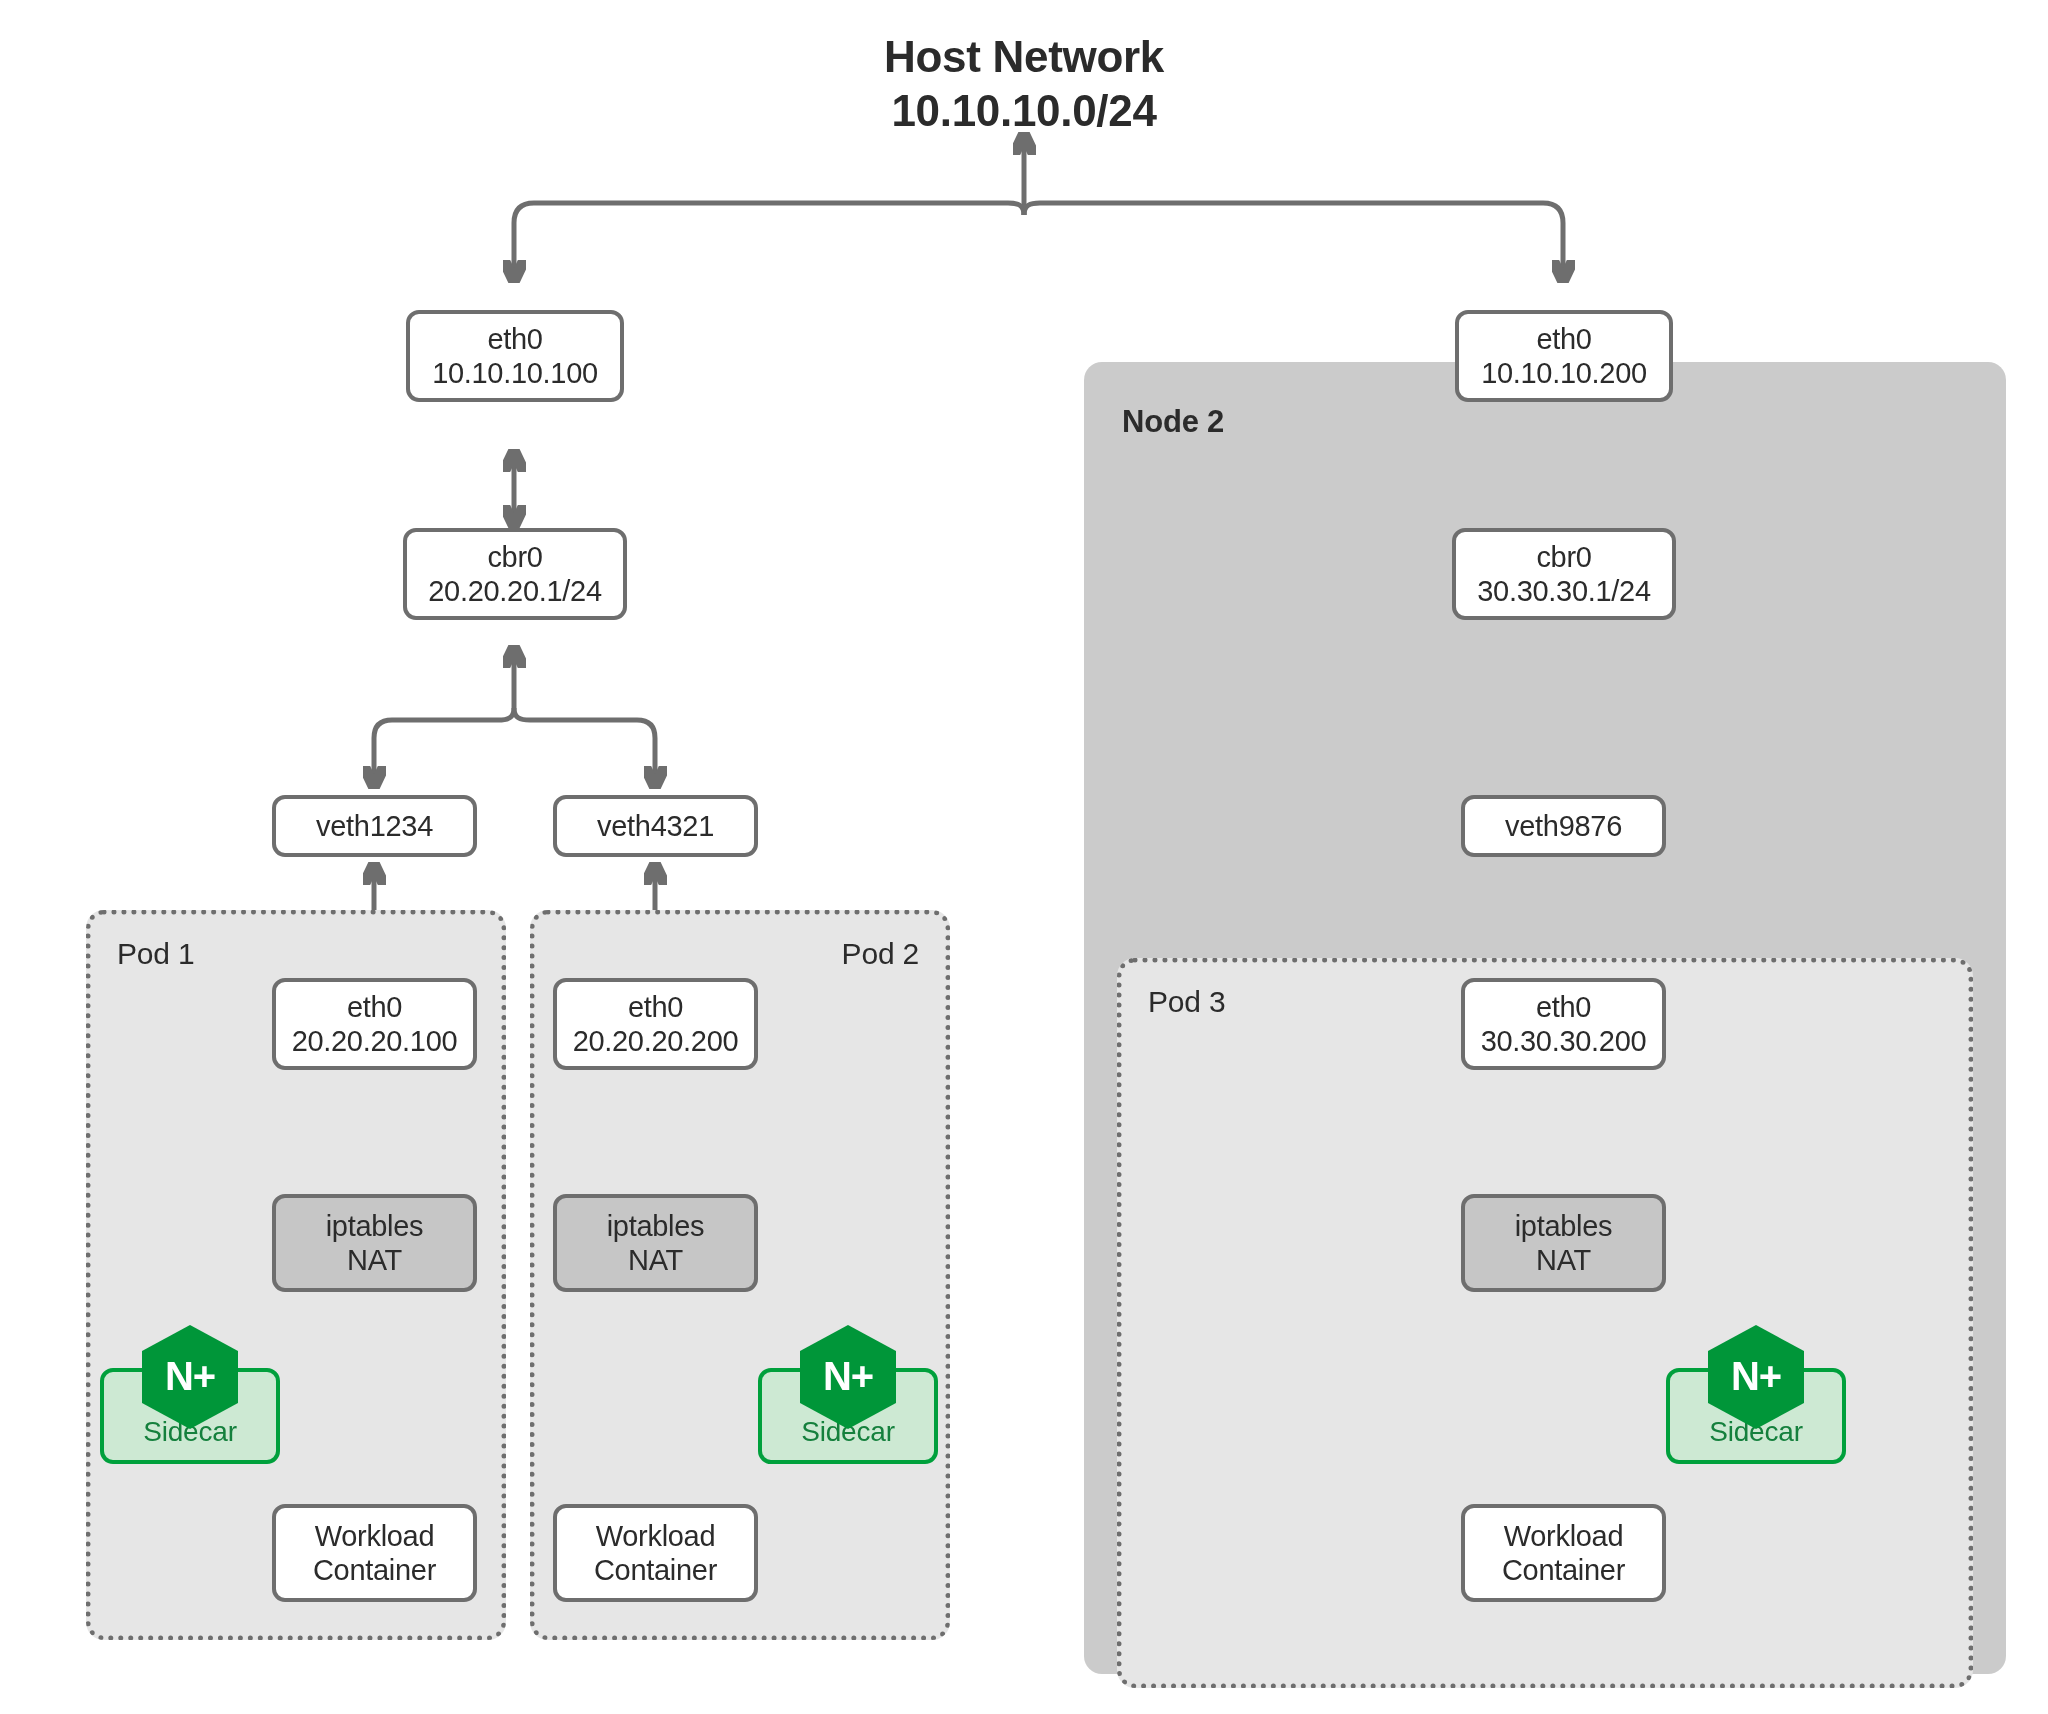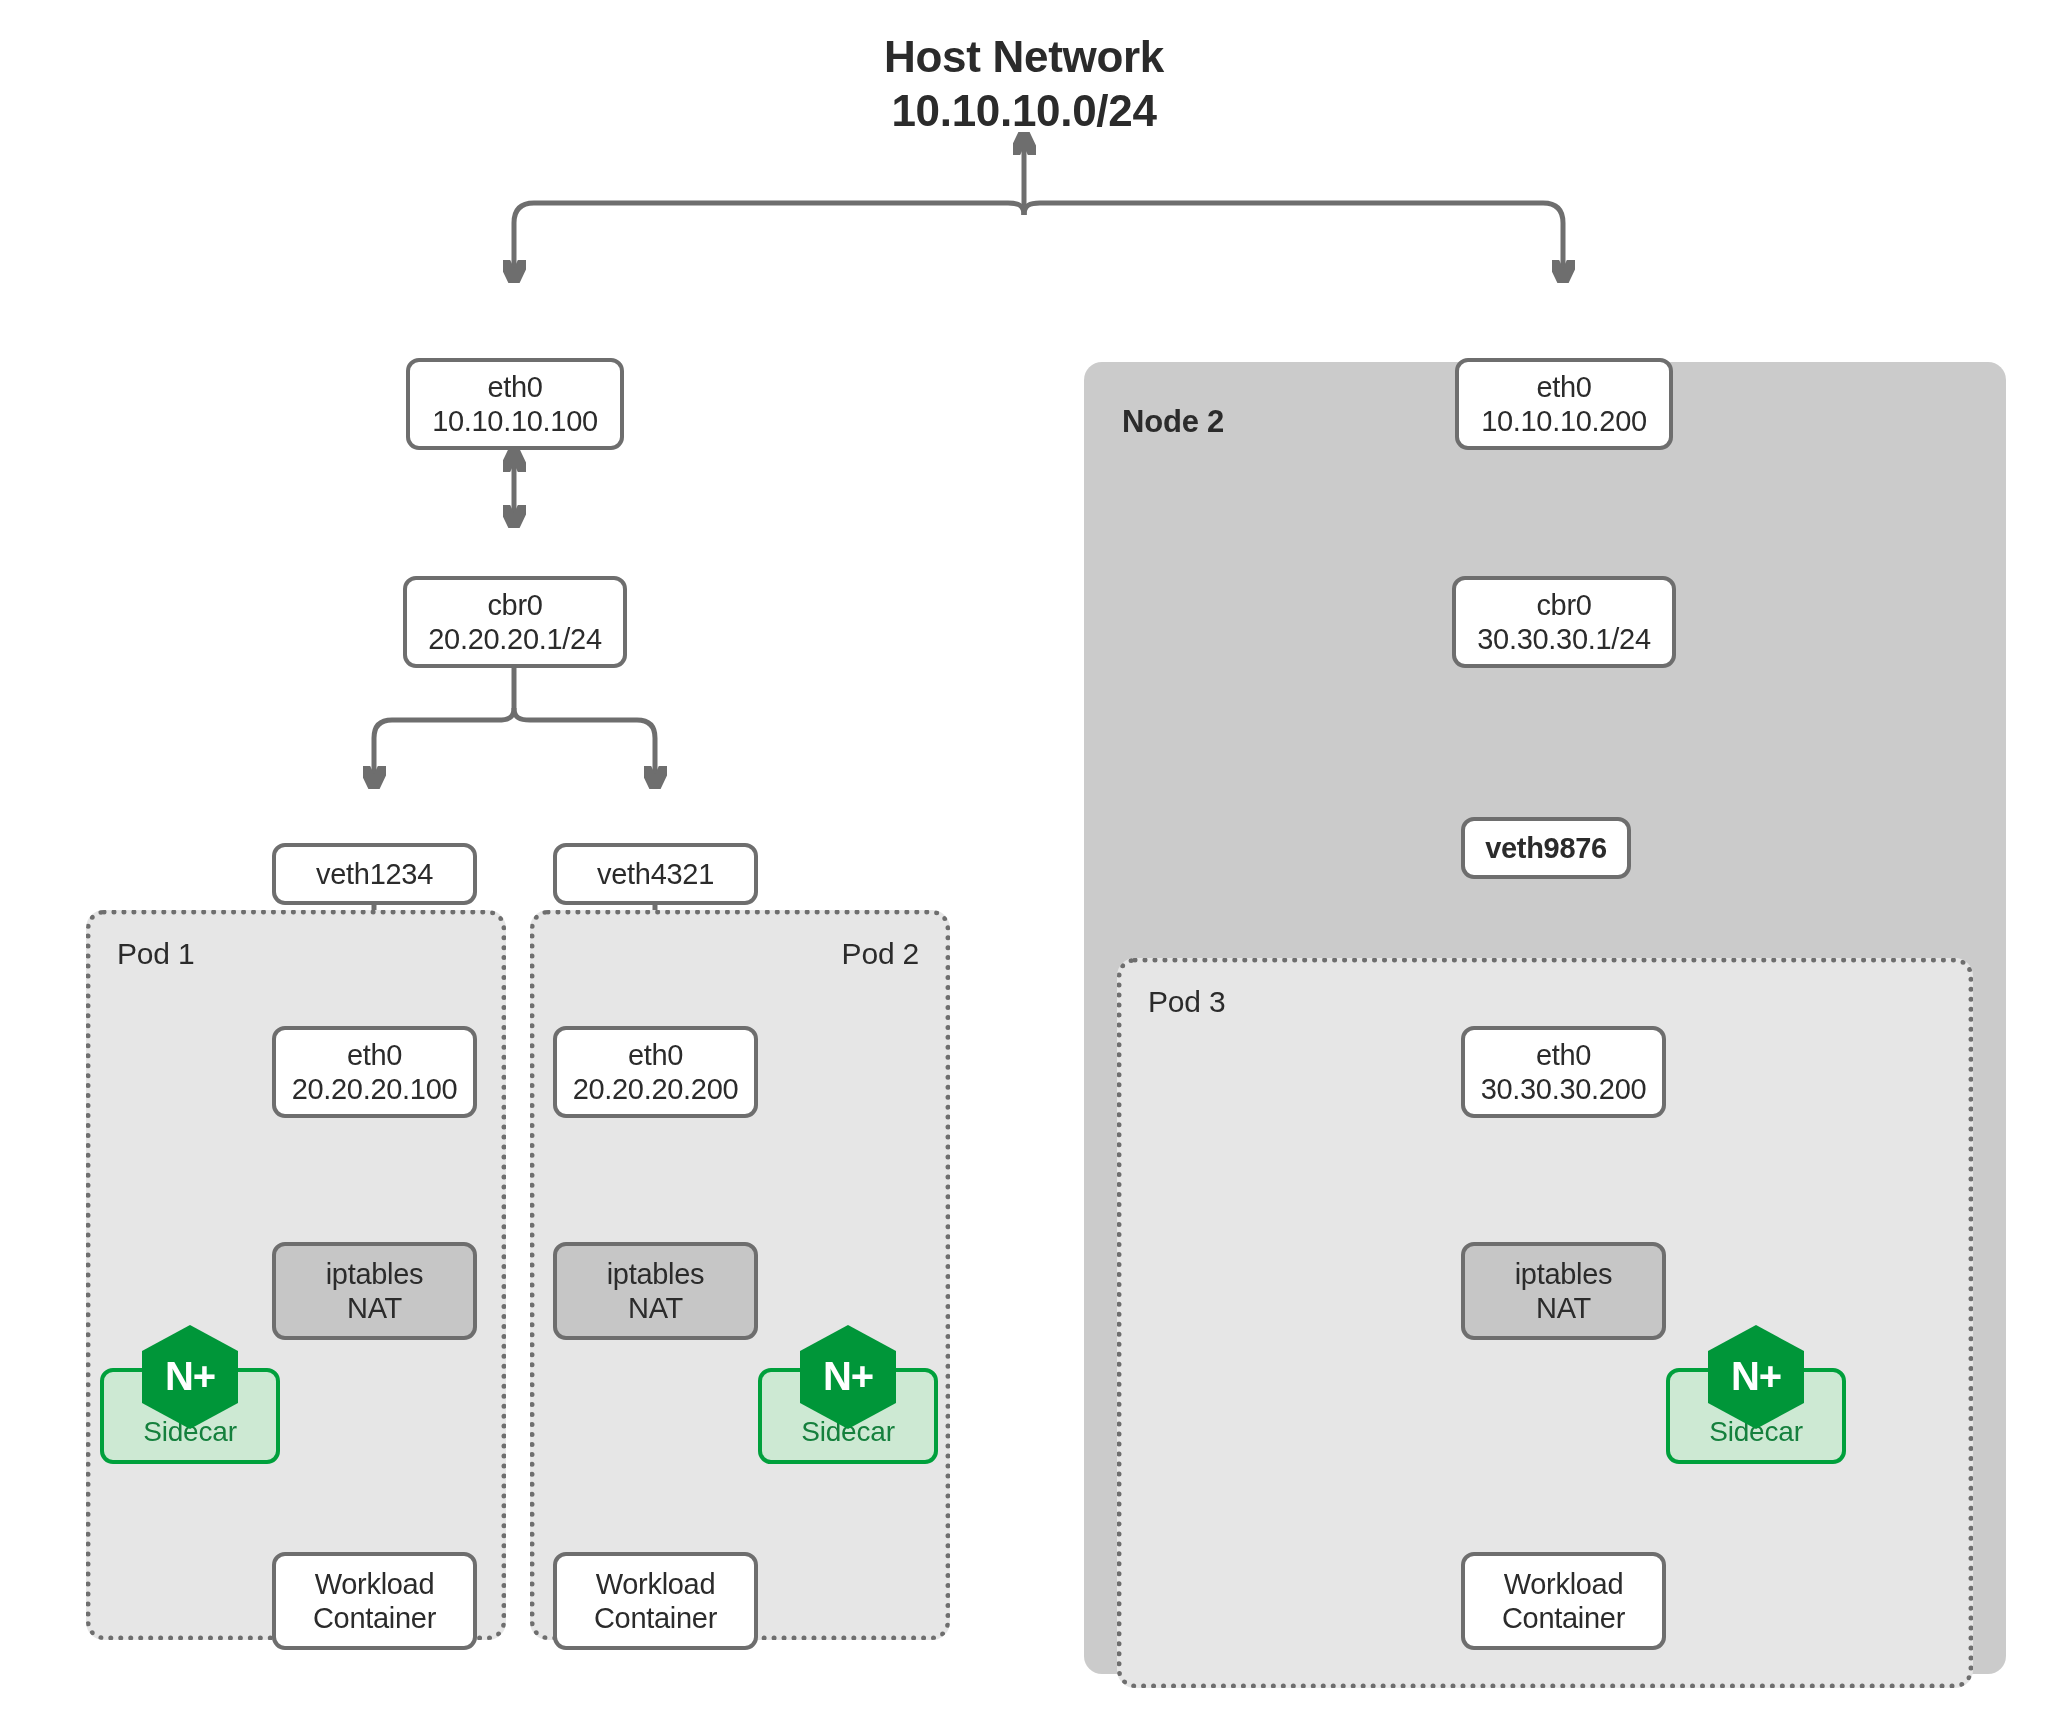--- a/index.html
+++ b/index.html
@@ -65,21 +65,20 @@
     border-radius: 13px;
     display: flex;
     flex-direction: column;
     align-items: center;
     justify-content: center;
     font-size: 29px;
     line-height: 1.18;
     color: #2b2b2b;
     text-align: center;
     letter-spacing: -0.3px;
-    margin-top: 48px;
   }
   .nbox.gray {
     background: #c6c6c6;
   }
   .nbox .l2 { display: block; }
 
   
   .sidecar-box {
     background: #cde9d3;
     border: 4px solid #00a03c;
@@ -256,21 +255,21 @@
   <div class="abs nbox" style="left:1455px; top:310px; width:218px; height:92px;">
     <span>eth0</span>
     <span class="l2">10.10.10.200</span>
   </div>
 
   <div class="abs nbox" style="left:1452px; top:528px; width:224px; height:92px;">
     <span>cbr0</span>
     <span class="l2">30.30.30.1/24</span>
   </div>
 
-  <div class="abs nbox" style="left:1461px; top:769px; width:170px; height:62px;font-weight:bold;">
+  <div class="abs nbox" style="left:1461px; top:795px; width:205px; height:62px;">
     <span>veth9876</span>
   </div>
 
   <div class="abs pod-box" style="left:1117px; top:958px; width:856px; height:730px;">
     <div class="pod-label" style="left:26px; top:22px;">Pod 3</div>
   </div>
   <div class="abs nbox" style="left:1461px; top:978px; width:205px; height:92px;">
     <span>eth0</span>
     <span class="l2">30.30.30.200</span>
   </div>

